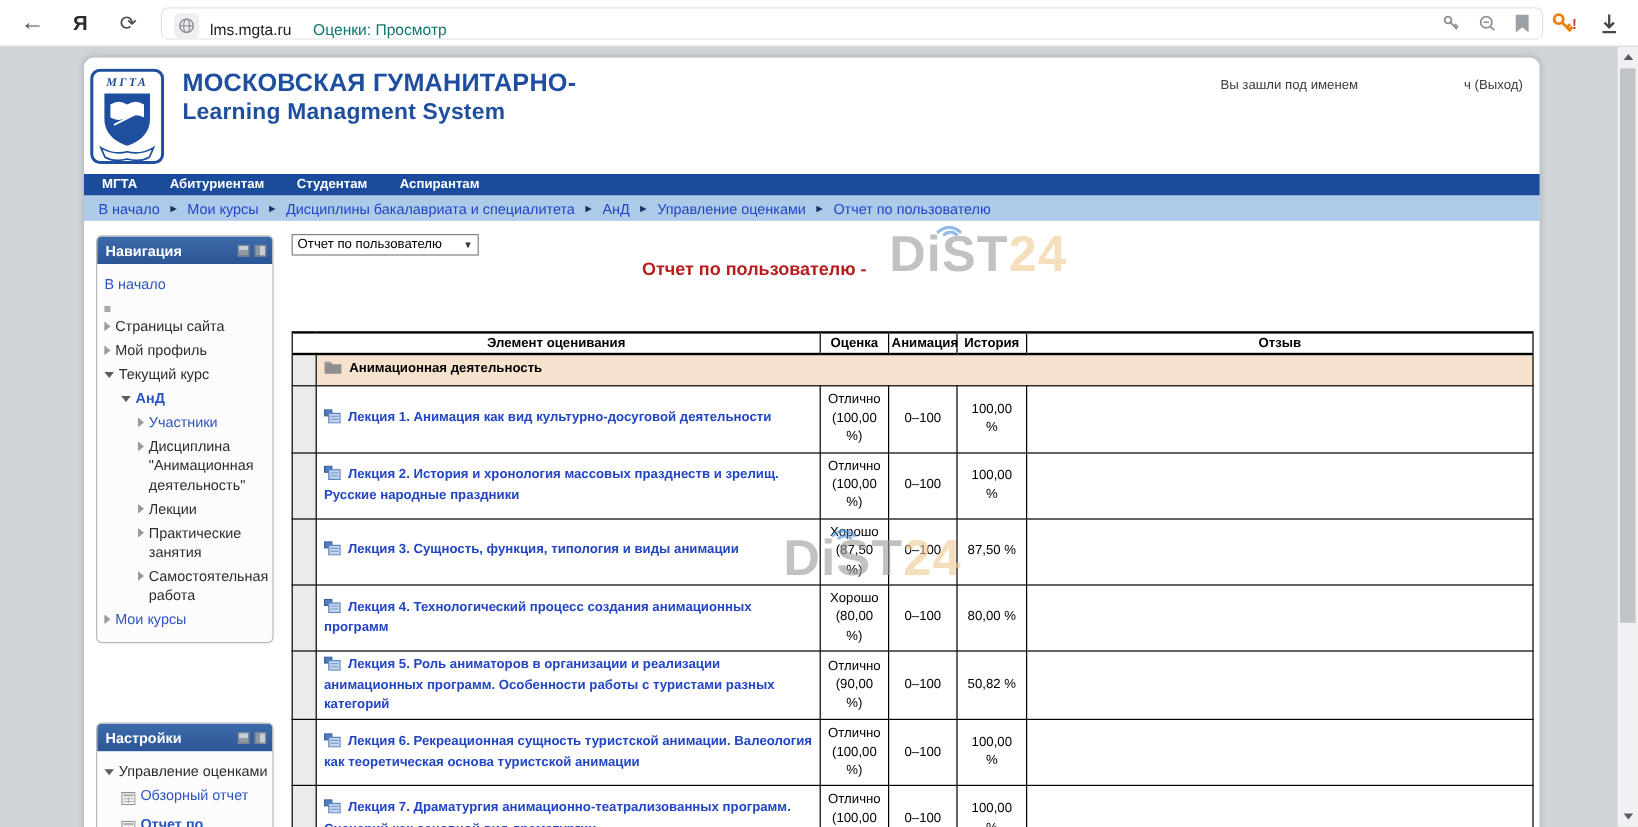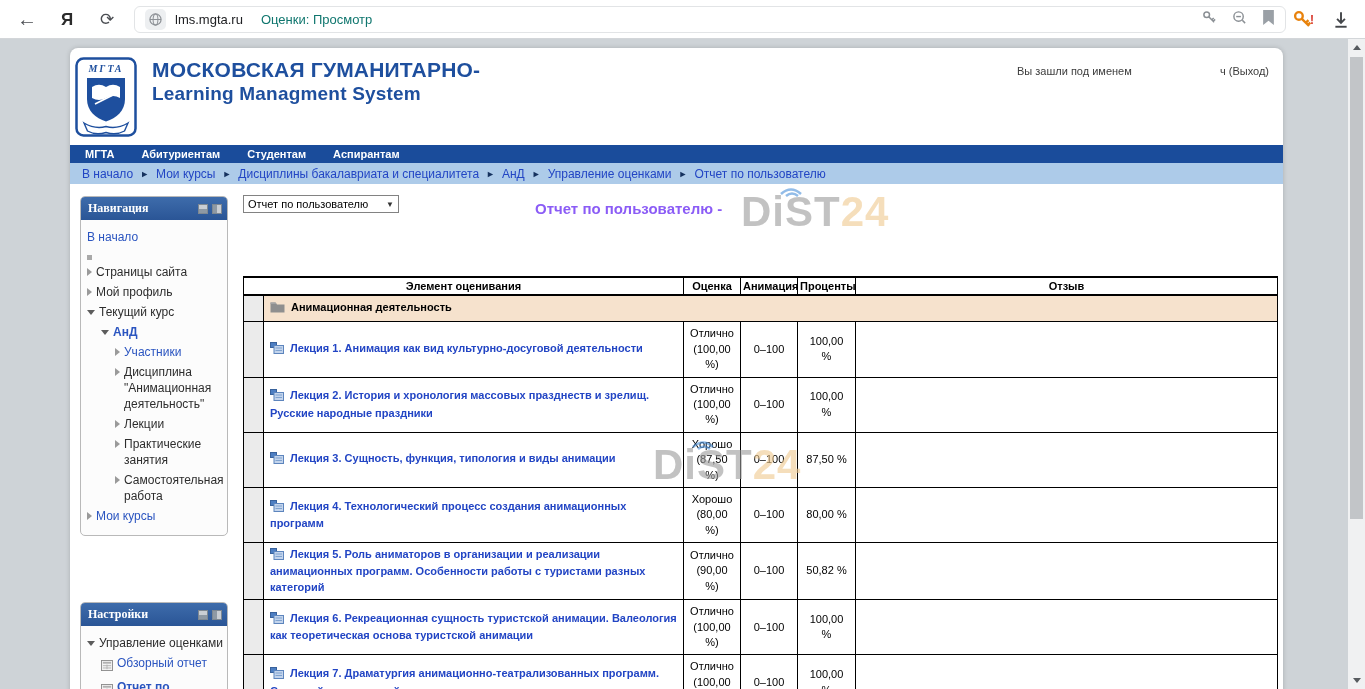--- a/index.html
+++ b/index.html
@@ -4,21 +4,21 @@
 <style>
   * { margin:0; padding:0; box-sizing:border-box; }
   html,body { width:1365px; height:689px; overflow:hidden; font-family:"Liberation Sans",sans-serif; background:#ced3d7; }
 
   
   .chrome { position:absolute; top:0; left:0; width:1365px; height:39px; background:#fff; border-bottom:1px solid #d3d6d9; z-index:50; }
   .ch-ico { position:absolute; top:0; height:39px; display:flex; align-items:center; justify-content:center; color:#4a4d52; cursor:pointer; }
   .back { left:12px; width:30px; font-size:20px; }
   .ya { left:52px; width:30px; font-size:17px; font-weight:bold; color:#2b2b2b; }
   .reload { left:92px; width:30px; font-size:17px; }
-  .chip { position:absolute; left:134px; top:6px; width:1152px; height:27px; border:1px solid #e2e4e6; border-radius:6px; background:#fff; display:flex; align-items:center; padding:0 10px; }
+  .chip { position:absolute; left:134px; top:6px; width:1152px; height:27px; border:1px solid #e2e4e6; border-radius:6px; background:#fff; display:flex; align-items:flex-end; padding:0 10px; }
   .globe-badge { width:21px; height:21px; border-radius:5px; background:#edeff1; display:flex; align-items:center; justify-content:center; margin-right:9px; }
   .url { font-size:13px; color:#202124; }
   .ptitle { font-size:13px; color:#0f766e; margin-left:18px; }
   .chip-right { margin-left:auto; display:flex; align-items:center; gap:15px; }
   .ext { position:absolute; top:0; height:39px; display:flex; align-items:center; }
   .keywarn { left:1293px; }
   .dl { left:1332px; }
   .excl { color:#d8372c; font-weight:bold; font-size:12px; margin-left:-2px; vertical-align:top; }
 
   
@@ -41,41 +41,41 @@
   .navbar { position:absolute; left:0; top:97px; width:100%; height:18px; background:#1a4c9b; display:flex; align-items:center; gap:27px; padding-left:15px; }
   .nav-item { color:#fff; font-weight:bold; font-size:11px; cursor:pointer; }
   .crumbs { position:absolute; left:0; top:115px; width:100%; height:21px; background:#adcbe9; display:flex; align-items:center; gap:7px; padding-left:12px; font-size:12px; }
   .bc-link { color:#2245c4; cursor:pointer; text-decoration:none; }
   .bc-sep { color:#14315e; font-size:9px; }
 
   
   .block { position:absolute; left:10px; width:148px; border:1px solid #b9b9b9; border-radius:5px; background:#fcfcfc; overflow:hidden; }
   .blk-nav { top:148px; }
   .blk-set { top:554px; height:506px; }
-  .blk-head { height:23px; background:linear-gradient(#3e6cab,#2a5596); display:flex; align-items:center; padding:0 5px 0 7px;font-family:Liberation Serif, serif; }
+  .blk-head { height:23px; background:linear-gradient(#3e6cab,#2a5596); display:flex; align-items:center; padding:0 5px 0 7px; }
   .blk-title { color:#fff; font-weight:bold; font-size:12px; flex:1; }
   .wicon { width:10px; height:10px; margin-left:4px; border:1px solid #7e8892; cursor:pointer; }
   .wicon.min { background:linear-gradient(#c9ced4 0 45%, #8e99a4 45% 100%); }
   .wicon.dock { background:linear-gradient(90deg,#8e99a4 0 45%, #c9ced4 45% 100%); }
   .blk-body { padding:7px 3px 9px 6px; }
   .side-item { display:flex; align-items:flex-start; padding:2px 0; font-size:12px; line-height:16px; color:#2d2d2d; }
   .side-item .bullet { flex:0 0 auto; margin-top:4px; margin-right:4px; }
   .ind1 { margin-left:14px; } .ind2 { margin-left:28px; }
   .b-none { width:0; margin-right:0 !important; }
   .b-square { width:5px; height:5px; background:#a9a9a9; margin-top:6px !important; }
   .b-collapsed { width:0; height:0; border-top:4px solid transparent; border-bottom:4px solid transparent; border-left:5px solid #9a9a9a; cursor:pointer; }
   .b-expanded { width:0; height:0; border-left:4px solid transparent; border-right:4px solid transparent; border-top:5px solid #5c5c5c; margin-top:6px !important; cursor:pointer; }
   .side-label.link, .side-label.link-bold { color:#2b55c0; cursor:pointer; }
   .side-label.link-bold { font-weight:bold; }
 
   
   .main { position:absolute; left:173px; top:136px; width:1034px; }
   .select { position:absolute; left:0; top:11px; width:156px; height:18px; border:1px solid #828282; background:#fff; display:flex; align-items:center; font-size:11px; padding:0 4px; cursor:pointer; }
   .select .arr { margin-left:auto; font-size:8px; color:#333; }
-  .heading { position:absolute; left:292px; top:16px; font-size:15px; font-weight:bold; color:#8b5cf6; white-space:nowrap; }
+  .heading { position:absolute; left:292px; top:32px; font-size:15px; font-weight:bold; color:#b91c1c; white-space:nowrap; }
 
   .wm { position:absolute; font-weight:bold; font-size:42px; letter-spacing:1px; opacity:.6; white-space:nowrap; z-index:5; pointer-events:none; }
   .wm .g { color:#9b9b9b; } .wm .o { color:#f0c98e; }
   .wm svg { position:absolute; left:36px; top:-10px; }
   .wm1 { left:498px; top:4px; }
   .wm2 { left:410px; top:257px; }
 
   
   table.grades { position:absolute; left:0; top:92px; width:1034px; border-collapse:collapse; table-layout:fixed; font-size:11px; }
   .grades th { border:1px solid #000; border-top:2px solid #000; border-bottom:2px solid #000; font-weight:bold; padding:2px; background:#fff; text-align:center; }
@@ -300,21 +300,21 @@
           <col style="width:57px">
           <col style="width:57px">
           <col style="width:58px">
           <col style="width:422px">
         </colgroup>
       <thead>
           <tr>
             <th colspan="2">Элемент оценивания</th>
             <th>Оценка</th>
             <th>Анимация</th>
-            <th>Проценты</th>
+            <th>История</th>
             <th>Отзыв</th>
           </tr>
         </thead>
       <tbody>
           <tr class="cat">
             <td class="gut"></td>
             <td class="catcell" colspan="5"><span class="ricon"><svg width="15" height="12" viewBox="0 0 15 12">
                   <path d="M0.5 1.5 h5 l1.5 2 h7.5 v8 h-14 z" fill="#8f8f8f"></path>
                   <path d="M0.5 1.5 h5 l1 1.4 h-6 z" fill="#a5a5a5"></path>
                 </svg></span><span>Анимационная деятельность</span></td>

